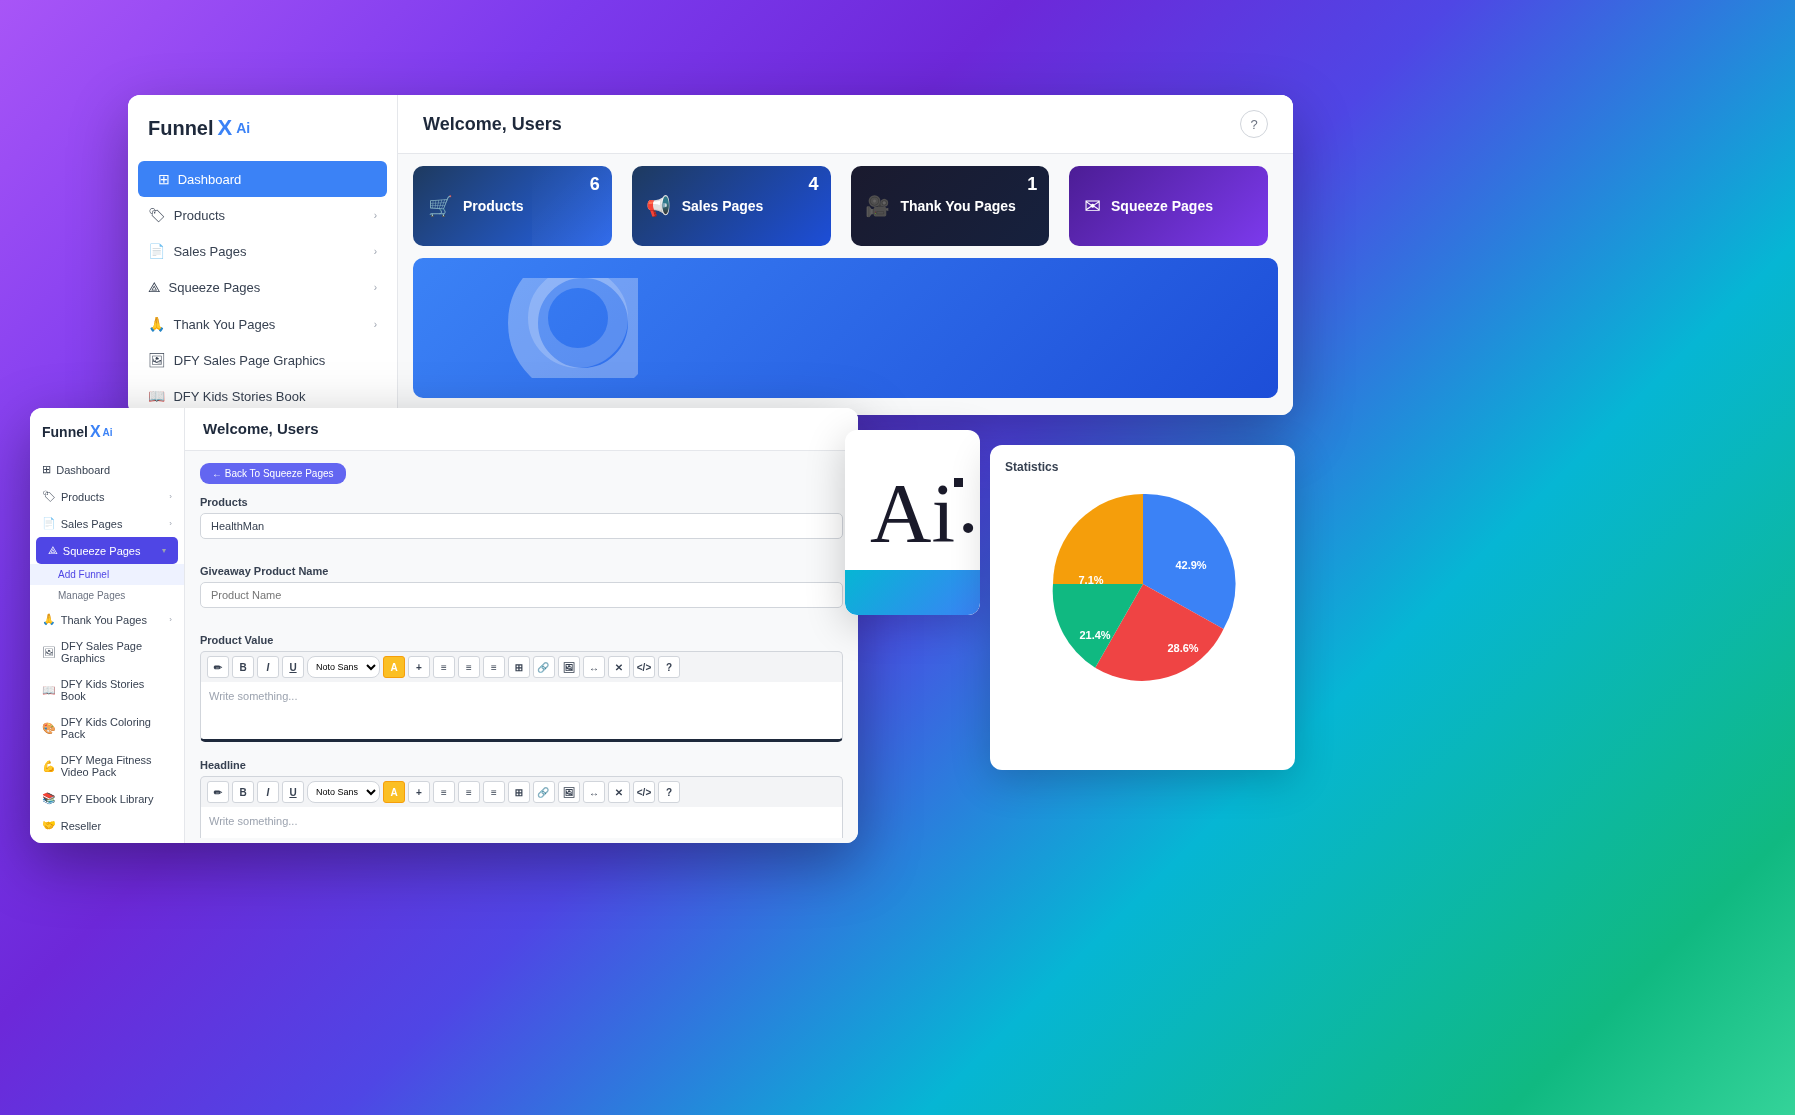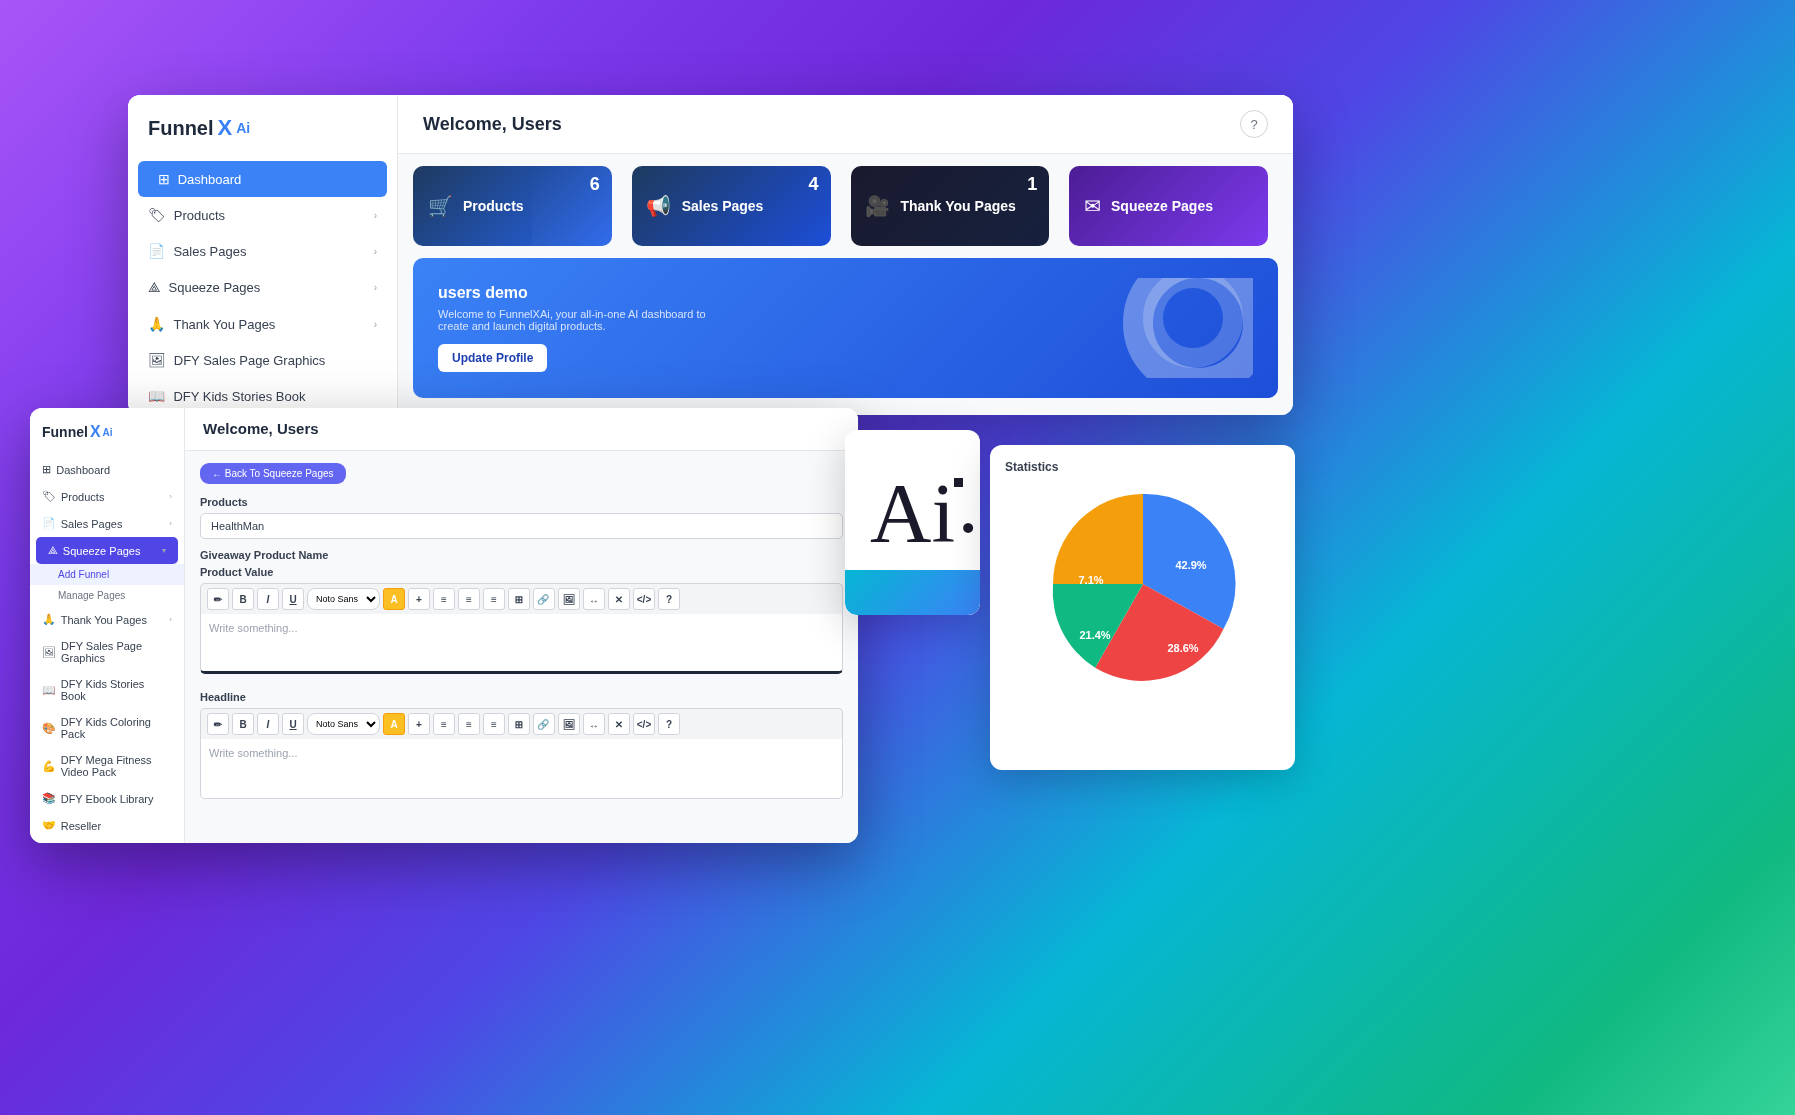--- a/index.html
+++ b/index.html
@@ -310,21 +310,21 @@
     }
 
     .form-select, .form-input {
       width: 100%;
       padding: 6px 10px;
       border: 1px solid #d1d5db;
       border-radius: 5px;
       font-size: 11px;
       background: #fff;
       color: #374151;
-      margin-bottom: 10px;
+      margin-bottom: 26px;
       appearance: none;
     }
 
     .editor-toolbar {
       display: flex;
       align-items: center;
       gap: 3px;
       background: #f3f4f6;
       border: 1px solid #d1d5db;
       border-bottom: none;
@@ -516,25 +516,20 @@
         <span class="card-back-count">1</span>
       </div>
       <div class="card-back squeeze">
         <span class="card-back-icon">✉</span>
         <span class="card-back-label">Squeeze Pages</span>
       </div>
     </div>
 
     <div class="banner-back">
       <div style="display:flex; justify-content:space-between; align-items:center;">
-        <div>
-          <div class="banner-title-back">users demo</div>
-          <div class="banner-desc-back">Welcome to FunnelXAi, your all-in-one AI dashboard to create and launch digital products.</div>
-          <button class="update-btn-back">Update Profile</button>
-        </div>
         <div style="width:200px;height:100px;position:relative;overflow:hidden;">
           <div style="width:150px;height:150px;border:30px solid rgba(255,255,255,0.3);border-radius:50%;position:absolute;right:-20px;top:-30px;"></div>
           <div style="width:100px;height:100px;border:20px solid rgba(255,255,255,0.2);border-radius:50%;position:absolute;right:10px;top:-10px;"></div>
         </div>
       </div>
     </div>
   </div>
 </div>
 
 <div class="window-front">
@@ -635,20 +630,21 @@
       <button class="back-btn">← Back To Squeeze Pages</button>
 
       
       <div class="form-section-title">Products</div>
       <select class="form-select">
         <option>HealthMan</option>
       </select>
 
       
       <div class="form-section-title">Giveaway Product Name</div>
+      <input class="form-input" type="text" placeholder="Product Name" style="">
 
       
       <div class="form-section-title">Product Value</div>
       <div class="editor-toolbar">
         <button class="toolbar-btn">✏</button>
         <button class="toolbar-btn">
             <b>B</b>
           </button>
         <button class="toolbar-btn">
             <i>I</i>

